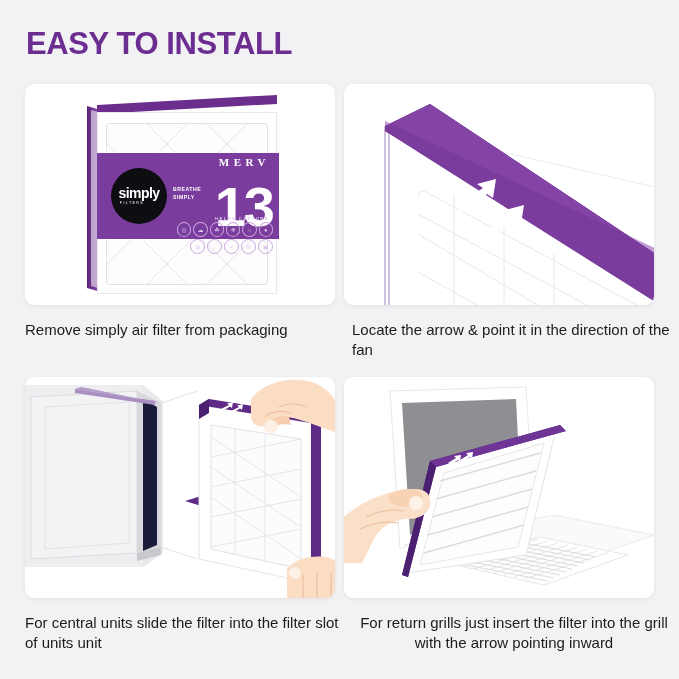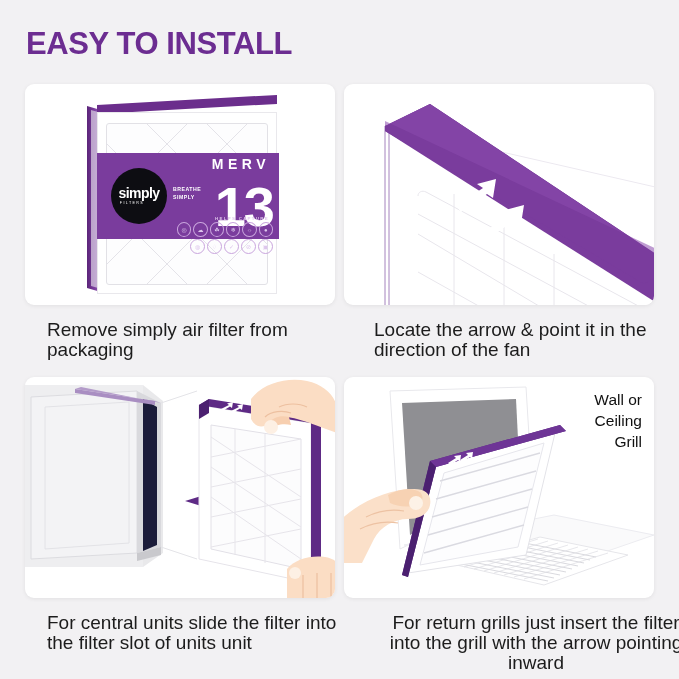--- a/index.html
+++ b/index.html
@@ -24,23 +24,22 @@
   .step{position:absolute;}
   .card{
     position:absolute;left:0;top:0;
     background:#ffffff;
     border-radius:9px;
     box-shadow:0 1px 4px rgba(0,0,0,0.07);
     overflow:hidden;
   }
   .caption{
     position:absolute;
-    font-size:19px;line-height:20px;color:#1c1c1c;
+    font-size:15px;line-height:20px;color:#1c1c1c;
     width:320px;
-    margin-left:22px;
   }
 
   .s1{left:25px;top:84px;}  .s1 .card{width:310px;height:221px;}
   .s2{left:344px;top:84px;} .s2 .card{width:310px;height:221px;}
   .s3{left:25px;top:377px;} .s3 .card{width:310px;height:221px;}
   .s4{left:344px;top:377px;}.s4 .card{width:310px;height:221px;}
 
   .s1 .caption{left:0px;top:236px;}
   .s2 .caption{left:8px;top:236px;}
   .s3 .caption{left:0px;top:236px;}
@@ -83,21 +82,21 @@
     display:flex;flex-direction:column;align-items:center;justify-content:center;
   }
   .logo-word{color:#fff;font-size:14px;font-weight:bold;letter-spacing:-0.6px;line-height:12px;}
   .logo-sub{color:#fff;font-size:3.6px;letter-spacing:1.4px;margin-top:2px;margin-left:-14px;}
   .breathe{
     position:absolute;left:76px;top:33px;color:#fff;
     font-size:5.2px;letter-spacing:.5px;line-height:7.5px;font-weight:bold;
   }
   .merv-word{
     position:absolute;right:9px;top:3px;color:#fff;
-    font-size:14px;font-weight:bold;letter-spacing:4.5px;
+    font-size:11px;font-weight:bold;letter-spacing:4.5px;font-family:Liberation Serif, serif;
   }
   .merv-num{
     position:absolute;right:6px;top:8px;color:#fff;
     font-size:56px;font-weight:bold;line-height:52px;letter-spacing:-2px;margin-top:20px;
   }
   .helps{
     position:absolute;right:10px;top:63px;color:#dfc7ec;
     font-size:4.4px;letter-spacing:1.3px;font-weight:bold;
   }
   .icon-rows{position:absolute;right:6px;top:69px;width:96px;}
@@ -349,23 +348,18 @@
 
           <path d="M-10 150 C10 126 44 112 70 112 C82 112 88 118 86 128 C84 138 74 142 64 142 C50 142 36 150 30 162 L18 186 L-10 186 Z" fill="#fbe0c9"></path>
           <path d="M44 118 C54 112 66 110 74 114 C80 117 80 124 74 127 C66 131 54 130 46 126 Z" fill="#f7d2b3"></path>
           <g stroke="#edc2a3" stroke-width="1.2" fill="none">
             <path d="M22 140 C34 134 48 132 60 134"></path>
             <path d="M16 152 C28 146 42 144 54 146"></path>
           </g>
           <circle cx="72" cy="126" r="7" fill="#fdf2e7"></circle>
         </svg>
 
-        <div class="grill-label">
-          <div>Wall or</div>
-          <div>Ceiling</div>
-          <div>Grill</div>
-        </div>
       </div>
     </div>
     <div class="caption">For return grills just insert the filter into the grill with the arrow pointing inward</div>
   </div>
 
 </div>
 
 </body></html>

